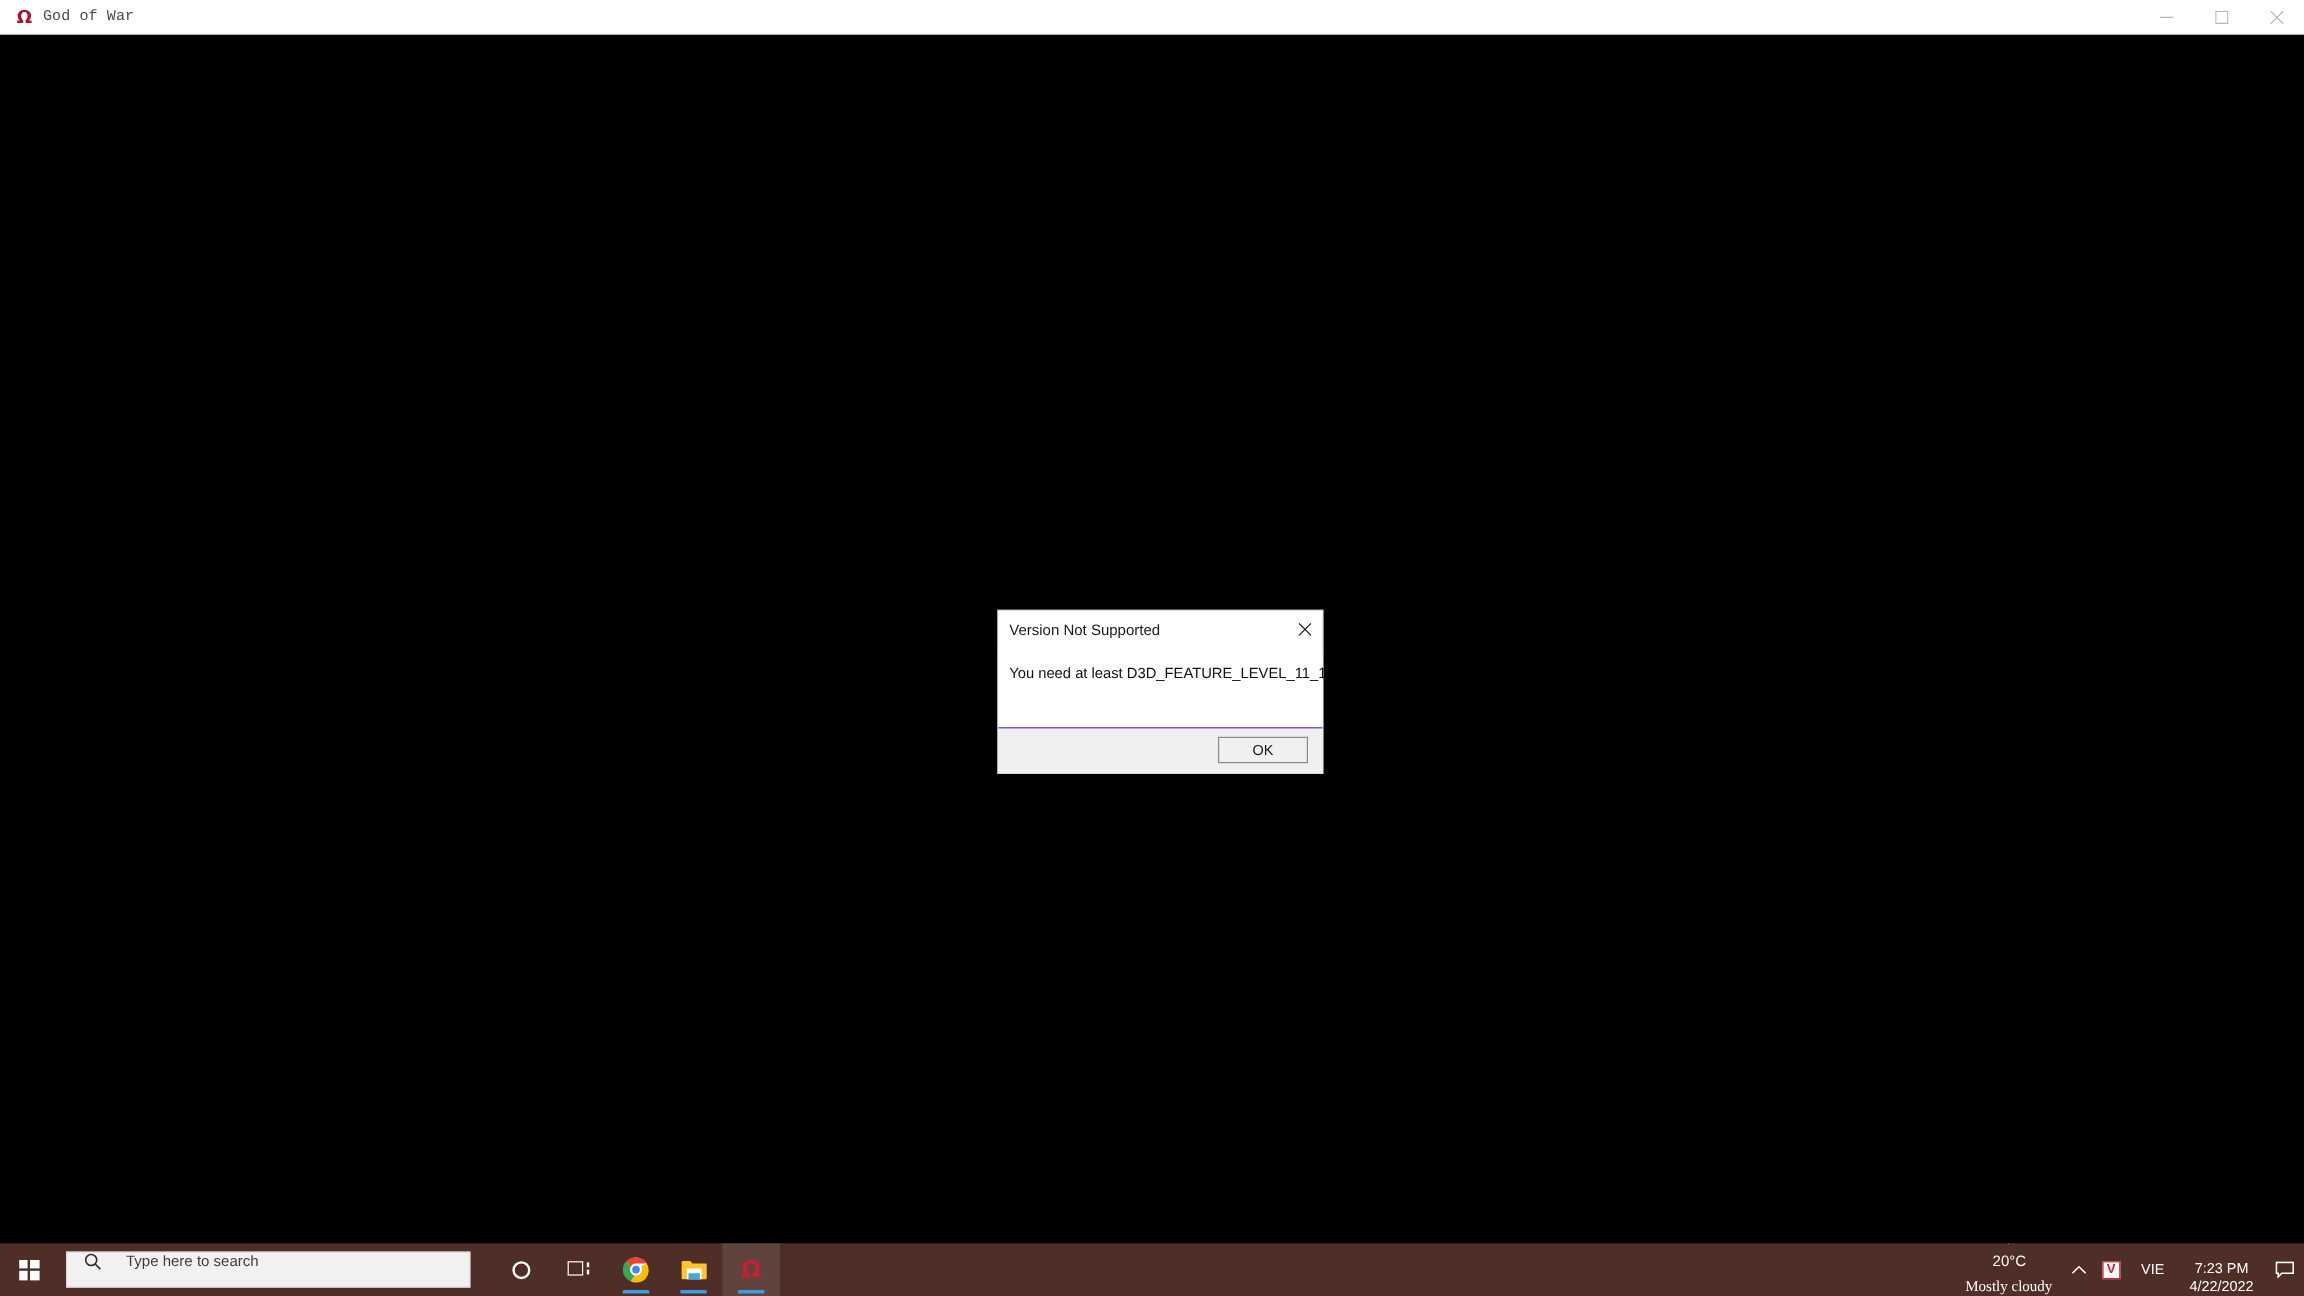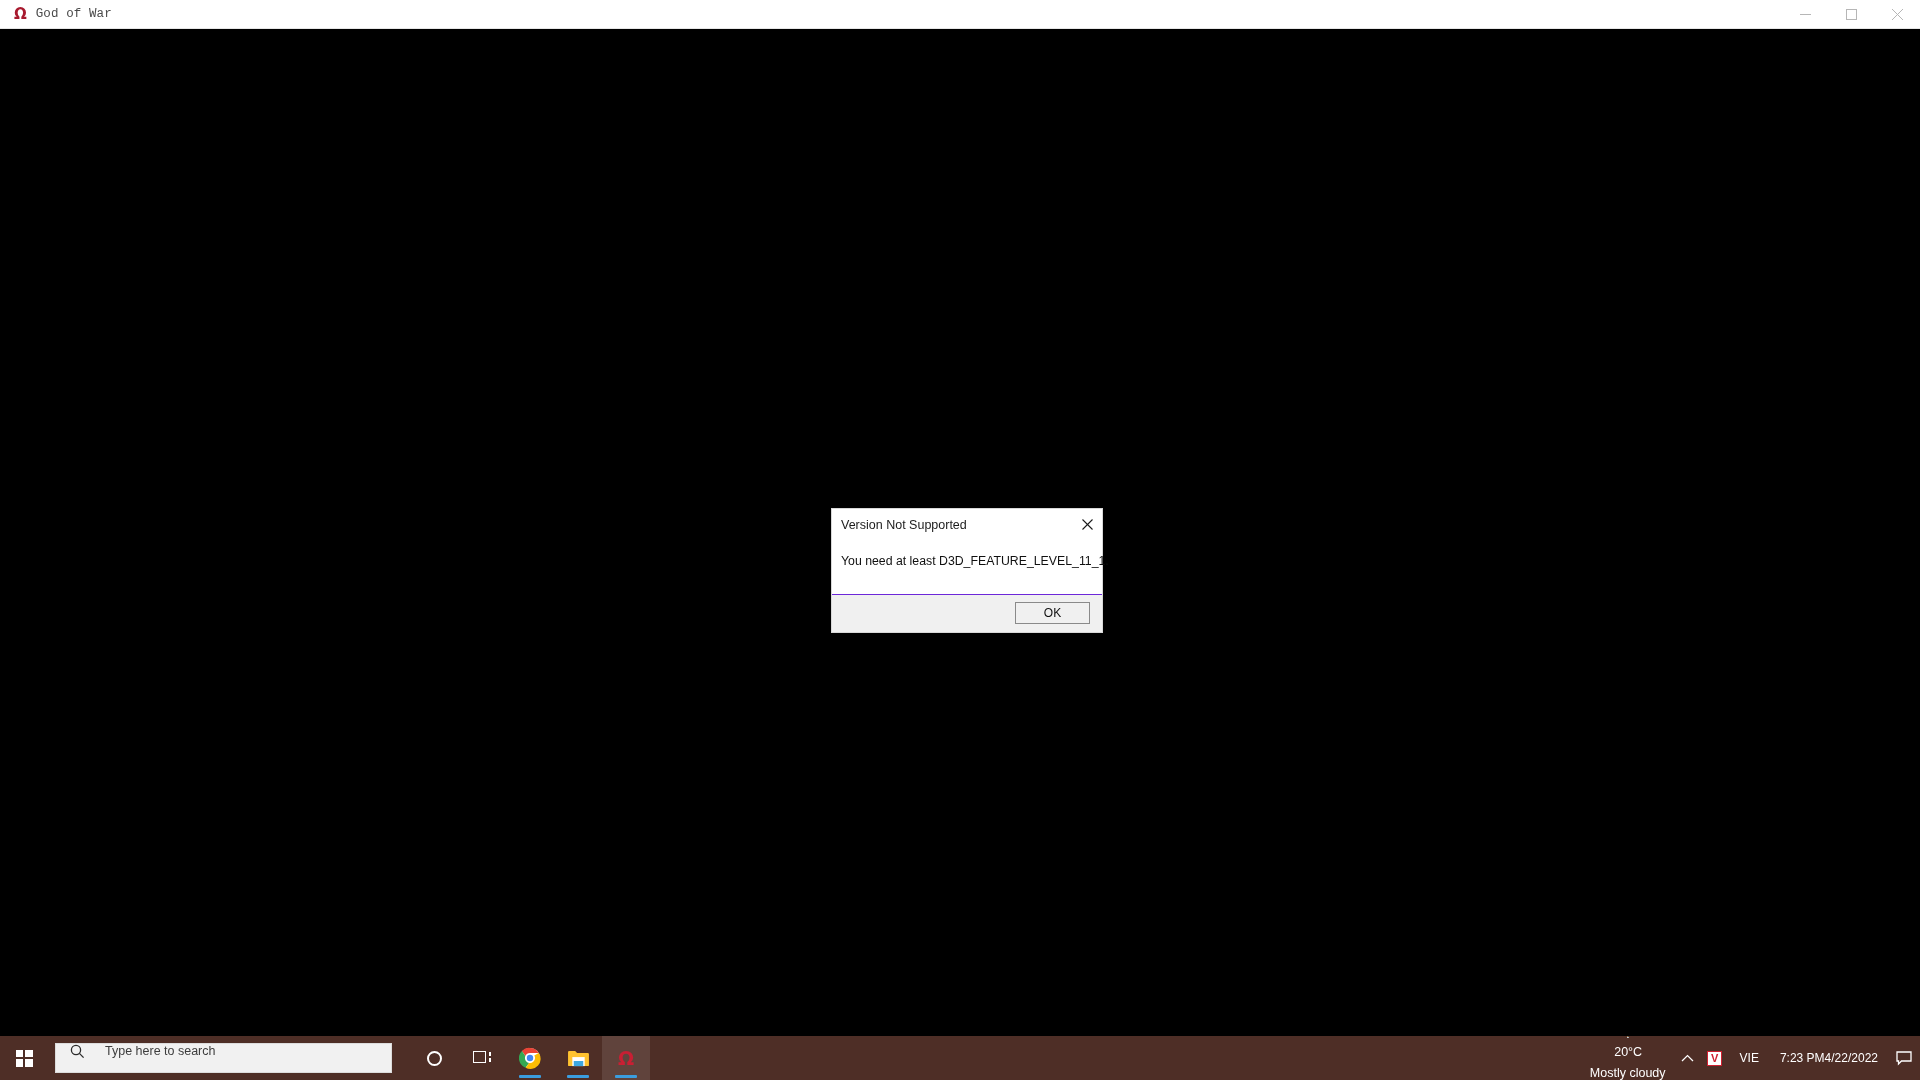--- a/index.html
+++ b/index.html
@@ -81,21 +81,21 @@
     padding-left:9px; line-height:1.1;
     white-space:nowrap;
   }
   #dialog-close {
     position:absolute; right:0; top:0;
     width:30px; height:30px;
     display:flex; align-items:center; justify-content:center;
   }
   #dialog-close svg line { stroke:#1b1b1b; stroke-width:1.1; }
   #dialog-body {
-    padding:10px 12px 24px 9px;
+    padding:10px 12px 36px 9px;
     background:#ffffff;
   }
   #dialog-message {
     font-size:12.3px; color:#101010;
     line-height:1.35;
     white-space:nowrap;
   }
   #dialog-footer {
     background:#f0f0f0;
     border-top:1px solid #6d28d9;
@@ -203,21 +203,21 @@
     display:flex; align-items:center; height:44px;
   }
   #weather-widget {
     display:flex; align-items:center; gap:7px;
     padding:0 9px 0 6px; height:44px;flex-direction:column;
   }
   .weather-icon { width:22px; height:19px; display:block; }
   #weather-temp, #weather-desc {
     font-size:12.5px; color:#ffffff; white-space:nowrap;
   }
-  #weather-desc { margin-left:-1px; }
+  #weather-desc { margin-left:-1px;font-family:Liberation Serif, serif; }
   #tray-chevron {
     width:26px; height:44px;
     display:flex; align-items:center; justify-content:center;
   }
   #tray-chevron svg polyline { stroke:#ffffff; stroke-width:1.3; fill:none; }
   #tray-icon-v {
     width:28px; height:44px;
     display:flex; align-items:center; justify-content:center;
   }
   .v-badge {
@@ -228,21 +228,21 @@
     font-size:11px; font-weight:700; color:#cf2030;
     font-family:"Liberation Sans", sans-serif;
     line-height:1;
   }
   #tray-lang {
     font-size:12px; color:#ffffff;
     padding:0 11px; height:44px;
     display:flex; align-items:center;
   }
   #clock {
-    display:flex; 
+    display:flex; flex-direction:column;
     align-items:center; justify-content:flex-end;
     height:44px; padding:0 10px;
     line-height:1.25;
   }
   #clock-time, #clock-date {
     font-size:12px; color:#ffffff; white-space:nowrap;
   }
   #action-center {
     width:32px; height:44px;
     display:flex; align-items:center; justify-content:center;

